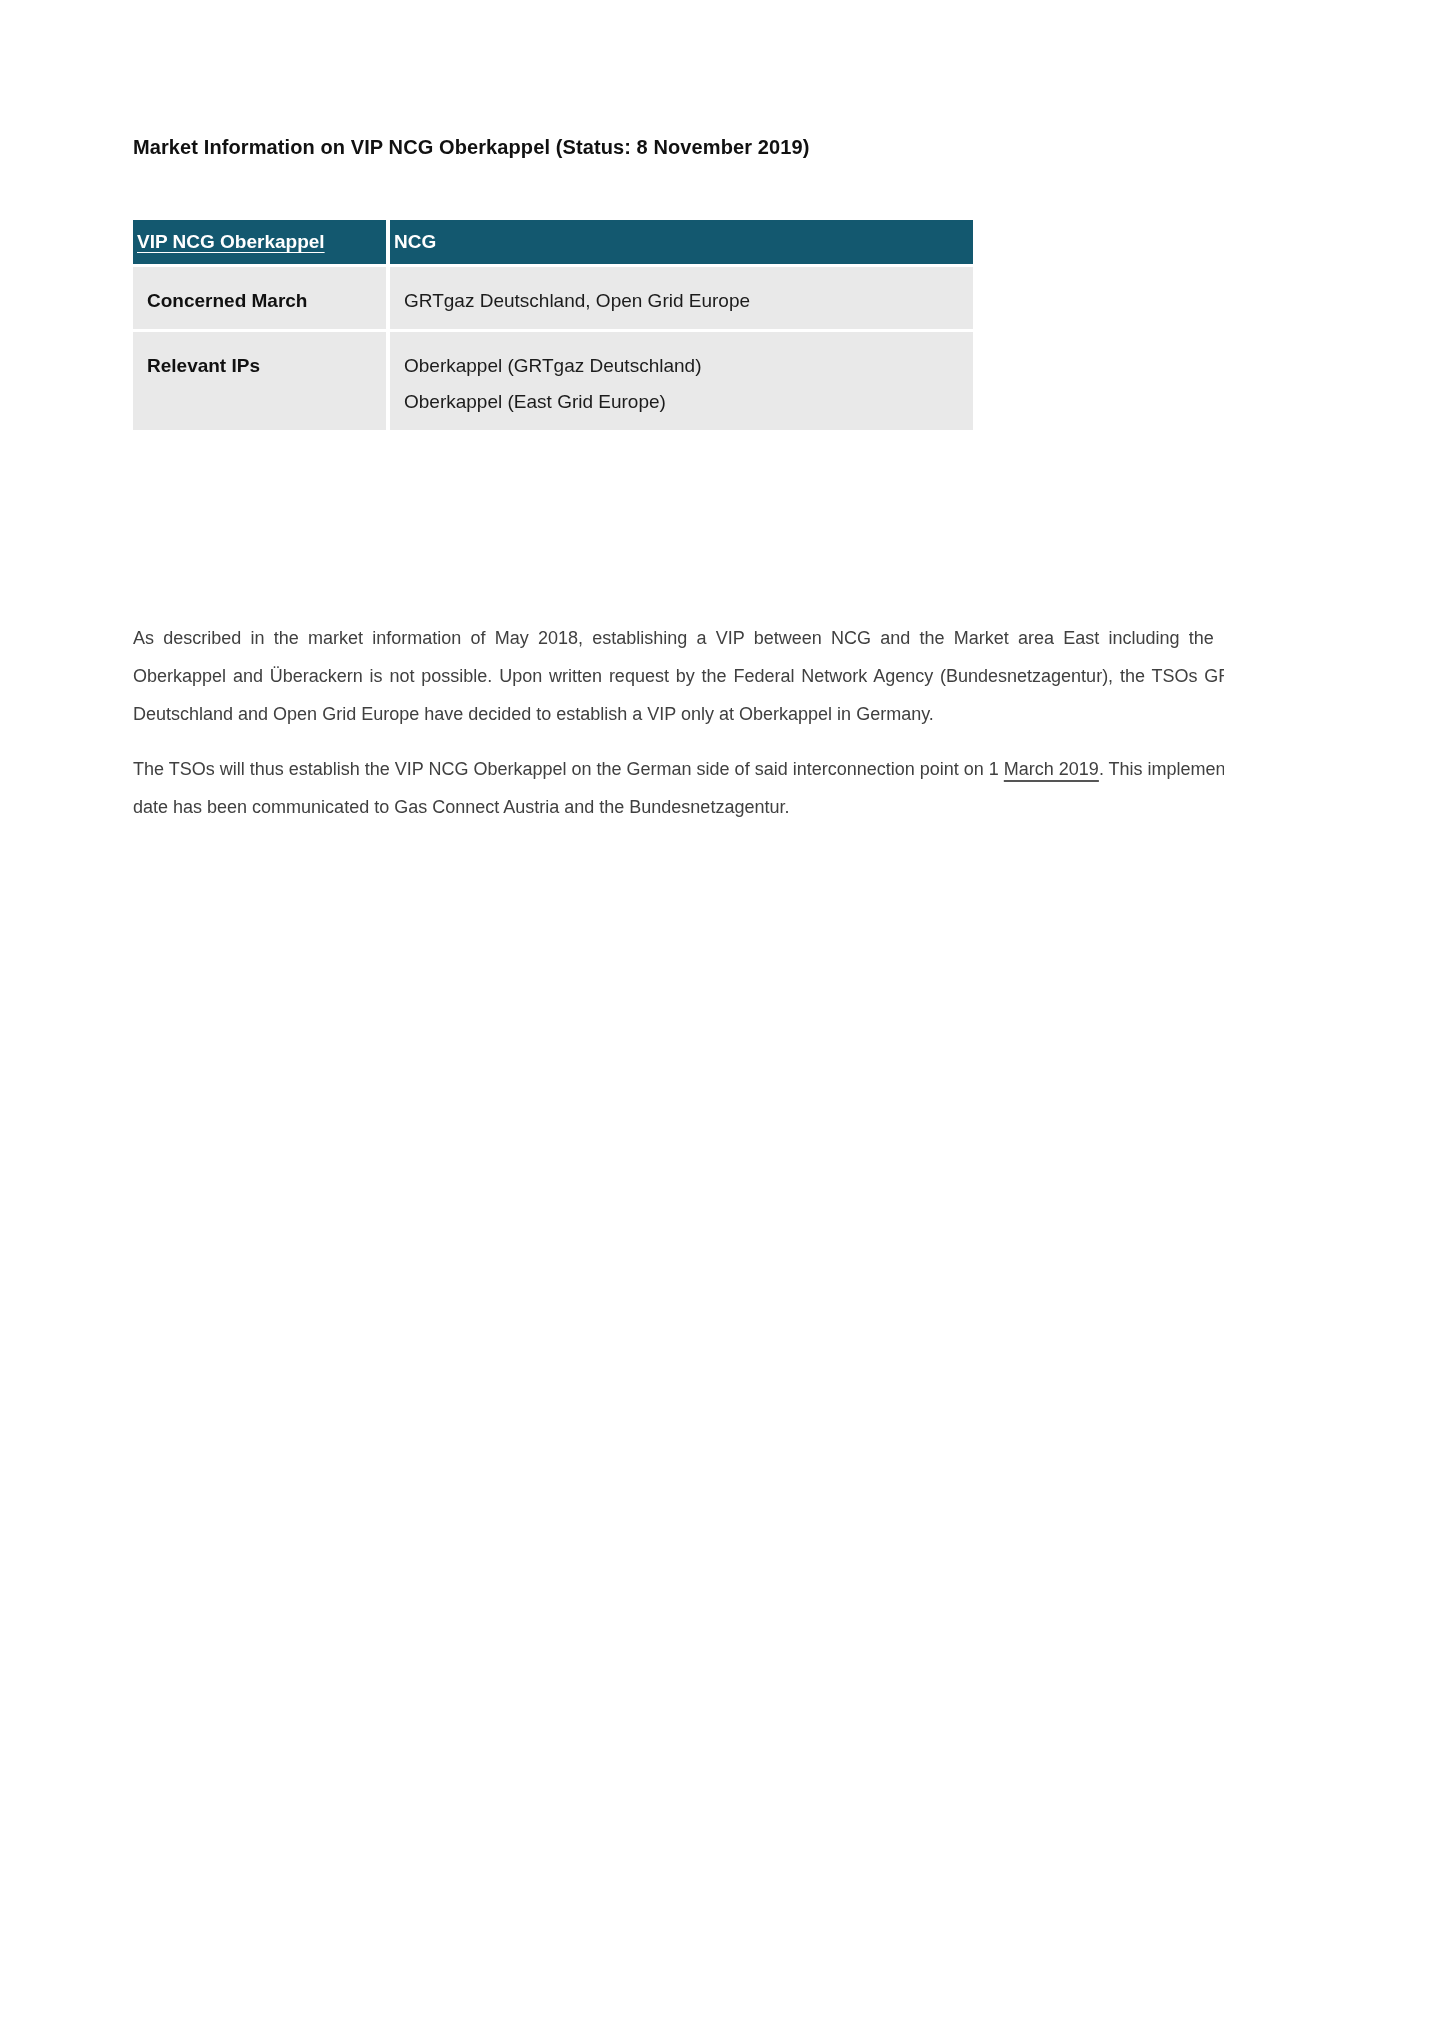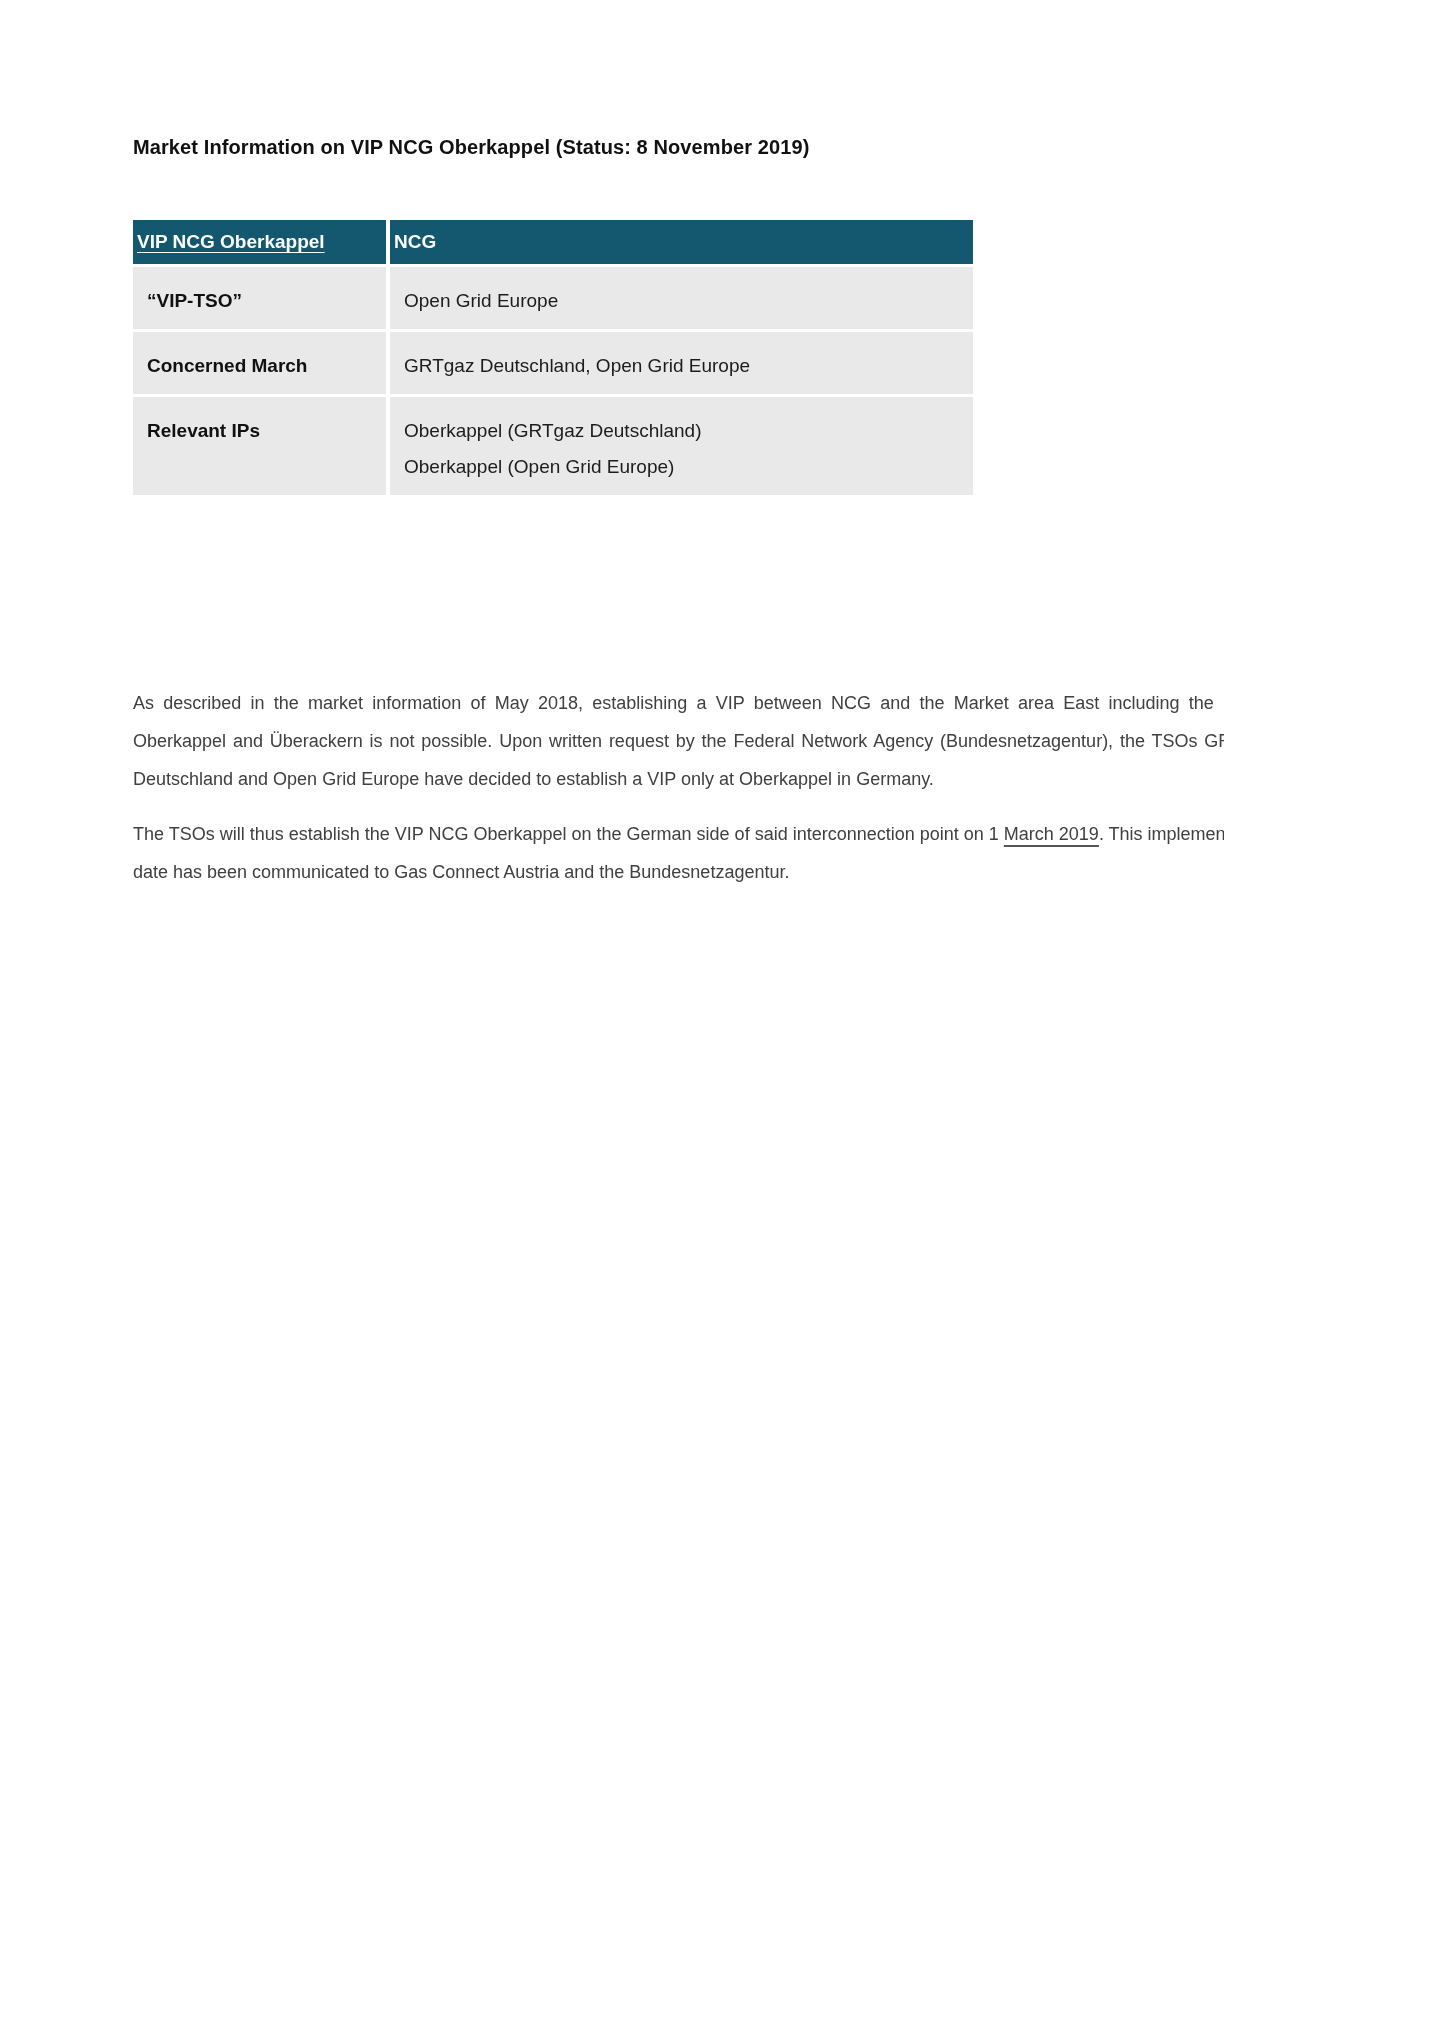--- a/index.html
+++ b/index.html
@@ -87,37 +87,31 @@
         </colgroup>
       <thead>
         <tr>
           <th>
             <span class="u-white">VIP NCG Oberkappel</span>
           </th>
           <th>NCG</th>
         </tr>
       </thead>
       <tbody>
-        <tr class="row-1">
-          <td class="cell-label">“VIP-TSO”</td>
-          <td>
-            <span class="value-line">Open Grid Europe</span>
-          </td>
-        </tr>
         <tr class="row-2">
           <td class="cell-label">Concerned March</td>
           <td>
             <span class="value-line">GRTgaz Deutschland, Open Grid Europe</span>
           </td>
         </tr>
         <tr class="row-3">
           <td class="cell-label">Relevant IPs</td>
           <td>
             <span class="value-line">Oberkappel (GRTgaz Deutschland)</span>
-            <span class="value-line">Oberkappel (Open Grid Europe)</span>
+            <span class="value-line">Oberkappel (East Grid Europe)</span>
           </td>
         </tr>
       </tbody>
     </table>
 
     <div class="paragraphs">
       <p class="para justified">As described in the market information of May 2018, establishing a VIP between NCG and the Market area East including the points Oberkappel and Überackern is not possible. Upon written request by the Federal Network Agency (Bundesnetzagentur), the TSOs GRTgaz Deutschland and Open Grid Europe have decided to establish a VIP only at Oberkappel in Germany.</p>
 
       <p class="para"><span>The TSOs will thus establish the VIP NCG Oberkappel on the German side of said interconnection point on 1 </span><span class="u-dark">March 2019</span><span>. This implementation date has been communicated to Gas Connect Austria and the Bundesnetzagentur.</span></p>
 

